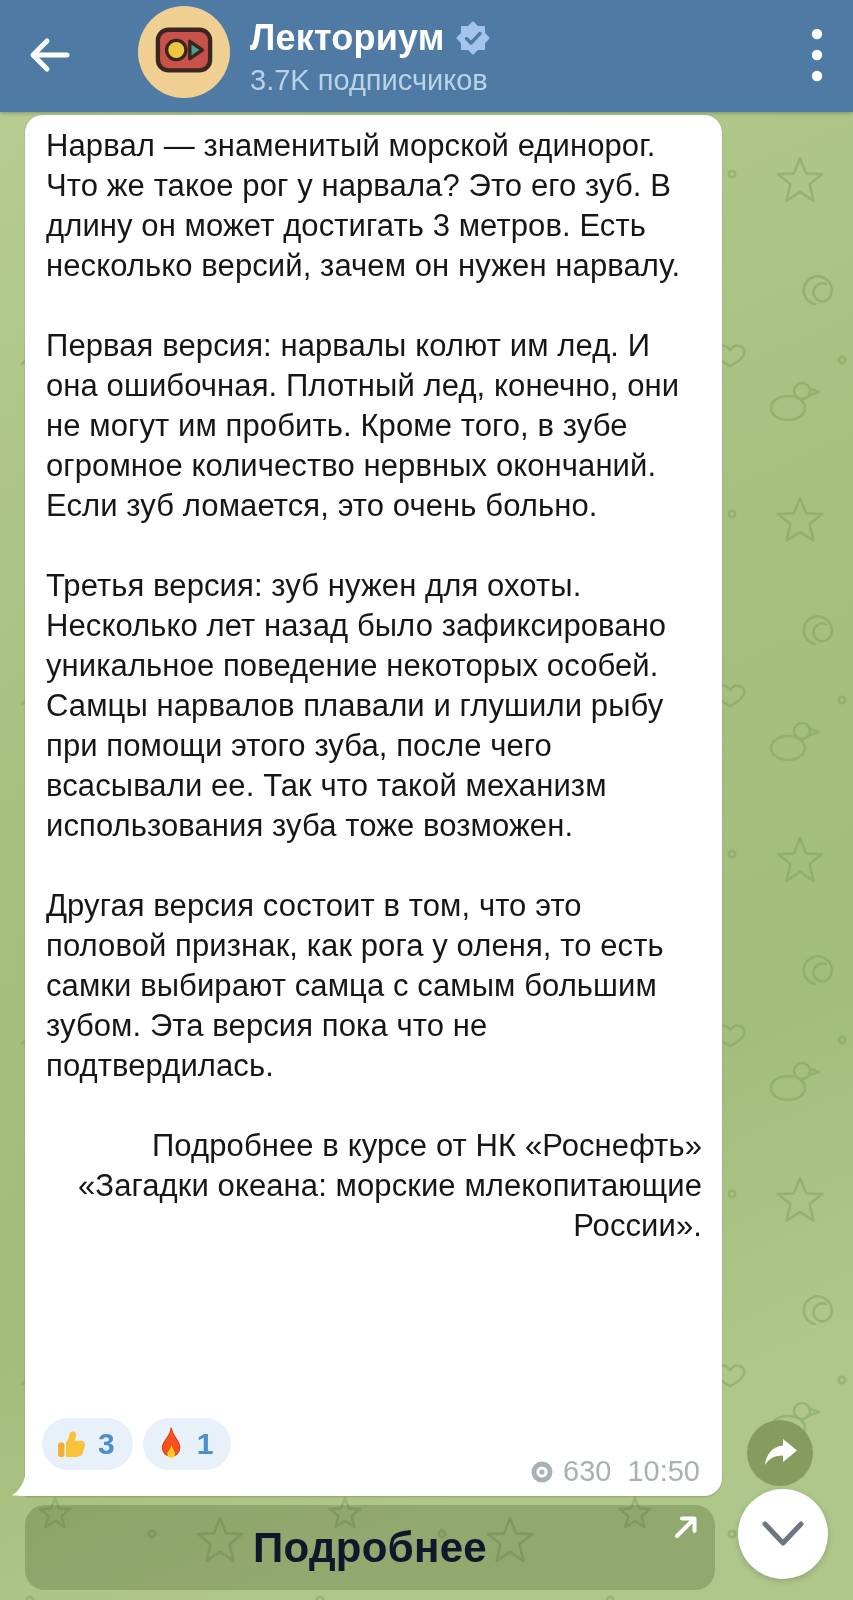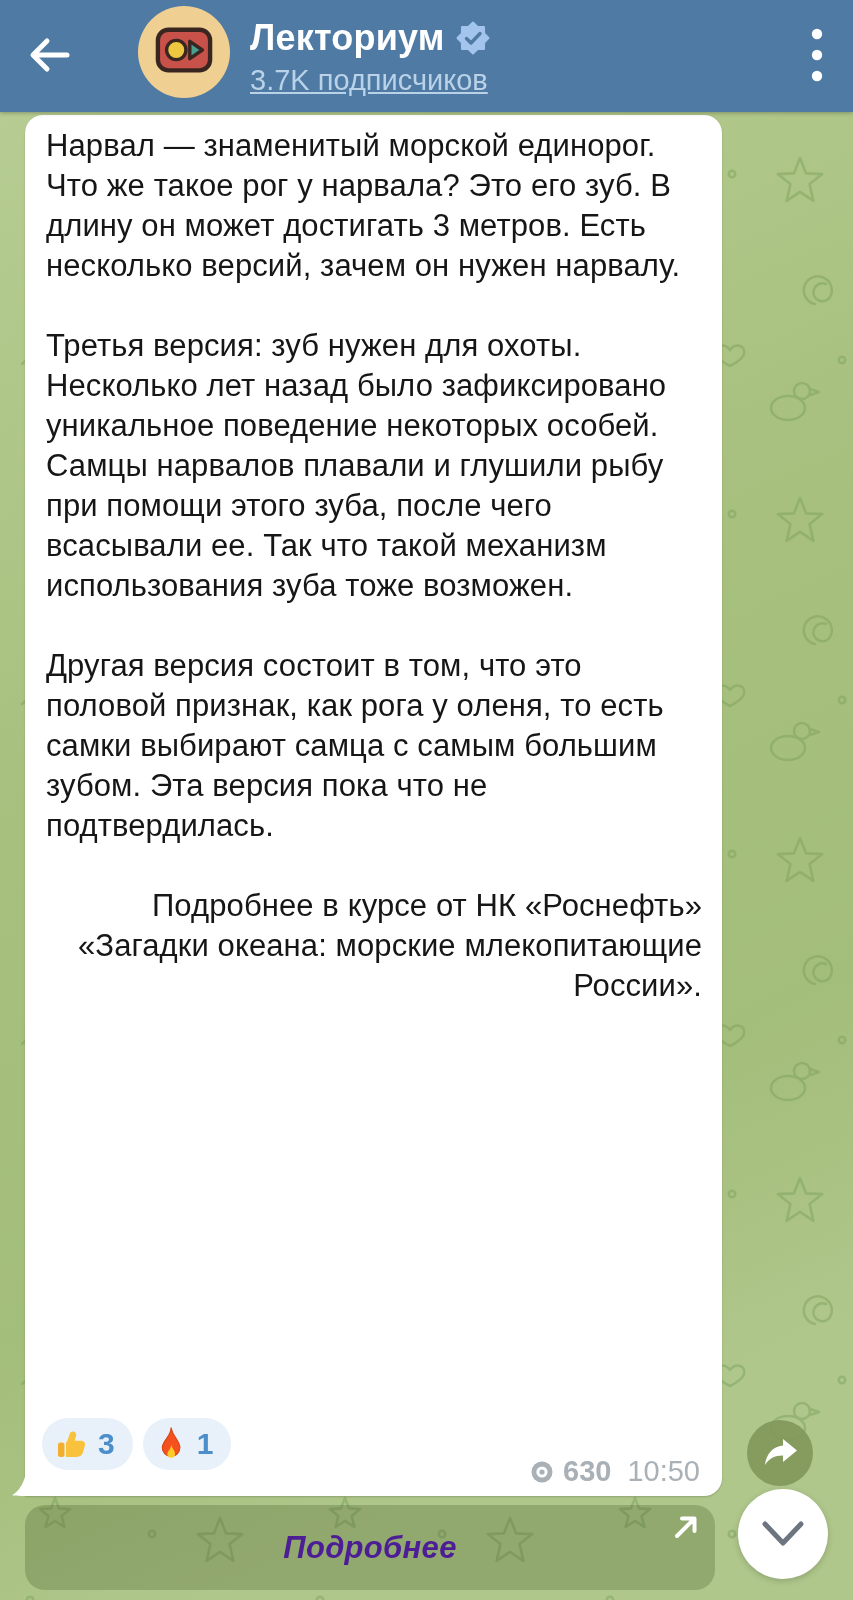--- a/index.html
+++ b/index.html
@@ -20,21 +20,21 @@
     background:none;border:none;padding:0;cursor:pointer;
     display:flex;align-items:center;justify-content:center;
   }
   .avatar{
     position:absolute;left:138px;top:6px;width:92px;height:92px;border-radius:50%;
     background:#f0d092;display:flex;align-items:center;justify-content:center;cursor:pointer;
   }
   .head-titles{position:absolute;left:250px;top:17px;}
   .title-row{display:flex;align-items:center;gap:11px;}
   .channel-title{color:#ffffff;font-size:36px;font-weight:bold;letter-spacing:.2px;line-height:42px;}
-  .channel-sub{display:block;margin-top:5px;color:#b9d2e8;font-size:29px;line-height:32px;text-decoration:underline;}
+  .channel-sub{display:block;margin-top:5px;color:#b9d2e8;font-size:29px;line-height:32px;}
   .menu-btn{
     position:absolute;right:6px;top:26px;width:60px;height:60px;
     background:none;border:none;padding:0;cursor:pointer;
     display:flex;align-items:center;justify-content:center;
   }
   
   .chat{position:absolute;left:0;top:112px;width:820px;height:1488px;}
   .chat-bg{position:absolute;left:0;top:0;}
   
   .bubble{
@@ -56,40 +56,40 @@
   .reaction-pill{
     display:flex;align-items:center;gap:10px;height:52px;padding:0 18px 0 12px;
     background:#e8f1f9;border:none;border-radius:26px;cursor:pointer;
   }
   .reaction-count{color:#4a8ecb;font-size:30px;font-weight:bold;}
   
   .meta{
     position:absolute;right:22px;bottom:8px;display:flex;align-items:center;gap:16px;
     color:#a9b0b6;font-size:29px;
   }
-  .meta .views-wrap{display:flex;align-items:center;gap:8px;font-weight:bold;}
+  .meta .views-wrap{display:flex;align-items:center;gap:8px;}
   
   .share-fab{
     position:absolute;left:747px;top:1308px;width:66px;height:66px;border-radius:50%;
     background:rgba(130,151,90,.92);border:none;cursor:pointer;
     display:flex;align-items:center;justify-content:center;z-index:8;
   }
   .scroll-fab{
     position:absolute;left:738px;top:1377px;width:90px;height:90px;border-radius:50%;
     background:#ffffff;border:none;cursor:pointer;
     display:flex;align-items:center;justify-content:center;z-index:9;
     box-shadow:0 2px 6px rgba(0,0,0,.18);
   }
   
   .more-btn{
     position:absolute;left:25px;top:1393px;width:690px;height:85px;
     background:rgba(62,82,30,.26);border:none;border-radius:20px;cursor:pointer;
     display:flex;align-items:center;justify-content:center;z-index:7;
   }
-  .more-label{color:#4c1d95;font-size:31px;font-weight:bold;letter-spacing:.3px;font-style:italic;}
+  .more-label{color:#0f172a;font-size:42px;font-weight:bold;letter-spacing:.3px;}
   .expand-icon{position:absolute;right:16px;top:9px;}
 </style>
 </head>
 <body>
 
 <div class="screen">
 
   <div class="header">
     <button class="back-btn">
       <span>
@@ -168,20 +168,21 @@
 
     <div class="bubble">
       <span class="bubble-tail">
         <svg width="14" height="24" viewBox="0 0 14 24">
           <path d="M14 0 C12.5 10 7.5 19 0 23.2 C5 24 14 24 14 24 Z" fill="#ffffff"></path>
         </svg>
       </span>
 
       <div class="msg-text">
         <p>Нарвал — знаменитый морской единорог. Что же такое рог у нарвала? Это его зуб. В длину он может достигать 3 метров. Есть несколько версий, зачем он нужен нарвалу.</p>
+        <p>Первая версия: нарвалы колют им лед. И она ошибочная. Плотный лед, конечно, они не могут им пробить. Кроме того, в зубе огромное количество нервных окончаний. Если зуб ломается, это очень больно.</p>
         <p>Третья версия: зуб нужен для охоты. Несколько лет назад было зафиксировано уникальное поведение некоторых особей. Самцы нарвалов плавали и глушили рыбу при помощи этого зуба, после чего всасывали ее. Так что такой механизм использования зуба тоже возможен.</p>
         <p>Другая версия состоит в том, что это половой признак, как рога у оленя, то есть самки выбирают самца с самым большим зубом. Эта версия пока что не подтвердилась.</p>
         <p>Подробнее в курсе от НК «Роснефть» «Загадки океана: морские млекопитающие России».</p>
       </div>
 
       <div class="reactions">
         <button class="reaction-pill">
           <span style="display:flex;">
             <svg width="34" height="34" viewBox="0 0 34 34">
               <rect x="4" y="15.5" width="6.5" height="14.5" rx="2.5" fill="#f3ae30"></rect>

